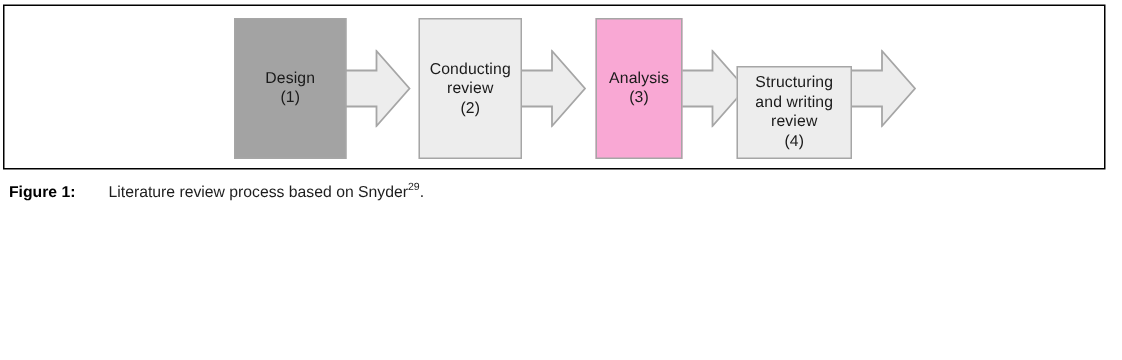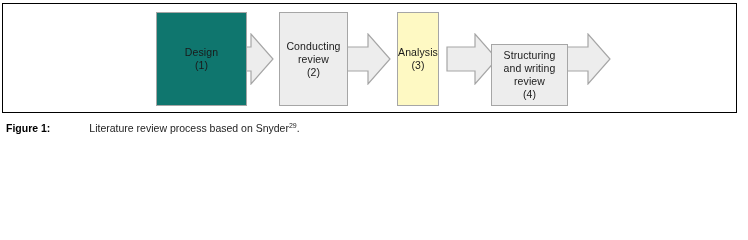--- a/index.html
+++ b/index.html
@@ -94,42 +94,42 @@
     line-height: 14px;
     color: #1d1d1d;
     white-space: nowrap;
   }
   .caption-label {
     font-weight: bold;
     color: #000000;
     text-align: center;
   }
   .caption-text {
-    margin-left: 39px;
+    margin-left: 22px;
   }
   .caption-ref {
     font-size: 7px;
     vertical-align: super;
     line-height: 0;
   }
 </style>
 </head>
 <body>
 
 <div id="figure-root">
 
   <div class="figure-frame">
     <div class="flow-canvas" id="flow-canvas">
         <div class="step" style="left: 153px;">
           <div class="step-arrow" style="left: 66px;">
             <svg viewBox="0 0 52 52" preserveAspectRatio="none">
               <polygon points="1,14 29,14 29,1 51,26 29,51 29,38 1,38" fill="#ededed" stroke="#a6a6a6" stroke-width="1.2" stroke-linejoin="miter"></polygon>
             </svg>
           </div>
-          <div class="step-body" style="width: 91px; background: #0f766e; border-color: rgb(166, 166, 166);">
+          <div class="step-body" style="width: 75px; background: #a3a3a3; border-color: rgb(166, 166, 166);">
             <span class="step-label">Design
 (1)</span>
           </div>
         </div>
         <div class="step" style="left: 276px;">
           <div class="step-arrow" style="left: 60px;">
             <svg viewBox="0 0 52 52" preserveAspectRatio="none">
               <polygon points="1,14 29,14 29,1 51,26 29,51 29,38 1,38" fill="#ededed" stroke="#a6a6a6" stroke-width="1.2" stroke-linejoin="miter"></polygon>
             </svg>
           </div>
@@ -138,21 +138,21 @@
 review
 (2)</span>
           </div>
         </div>
         <div class="step" style="left: 394px;">
           <div class="step-arrow" style="left: 49px;">
             <svg viewBox="0 0 52 52" preserveAspectRatio="none">
               <polygon points="1,14 29,14 29,1 51,26 29,51 29,38 1,38" fill="#ededed" stroke="#a6a6a6" stroke-width="1.2" stroke-linejoin="miter"></polygon>
             </svg>
           </div>
-          <div class="step-body" style="width: 42px; background: #fef9c3; border-color: rgb(166, 166, 166);">
+          <div class="step-body" style="width: 58px; background: #f9a8d4; border-color: rgb(166, 166, 166);">
             <span class="step-label">Analysis
 (3)</span>
           </div>
         </div>
         <div class="step" style="left: 488px;">
           <div class="step-arrow" style="left: 68px;">
             <svg viewBox="0 0 52 52" preserveAspectRatio="none">
               <polygon points="1,14 29,14 29,1 51,26 29,51 29,38 1,38" fill="#ededed" stroke="#a6a6a6" stroke-width="1.2" stroke-linejoin="miter"></polygon>
             </svg>
           </div>

